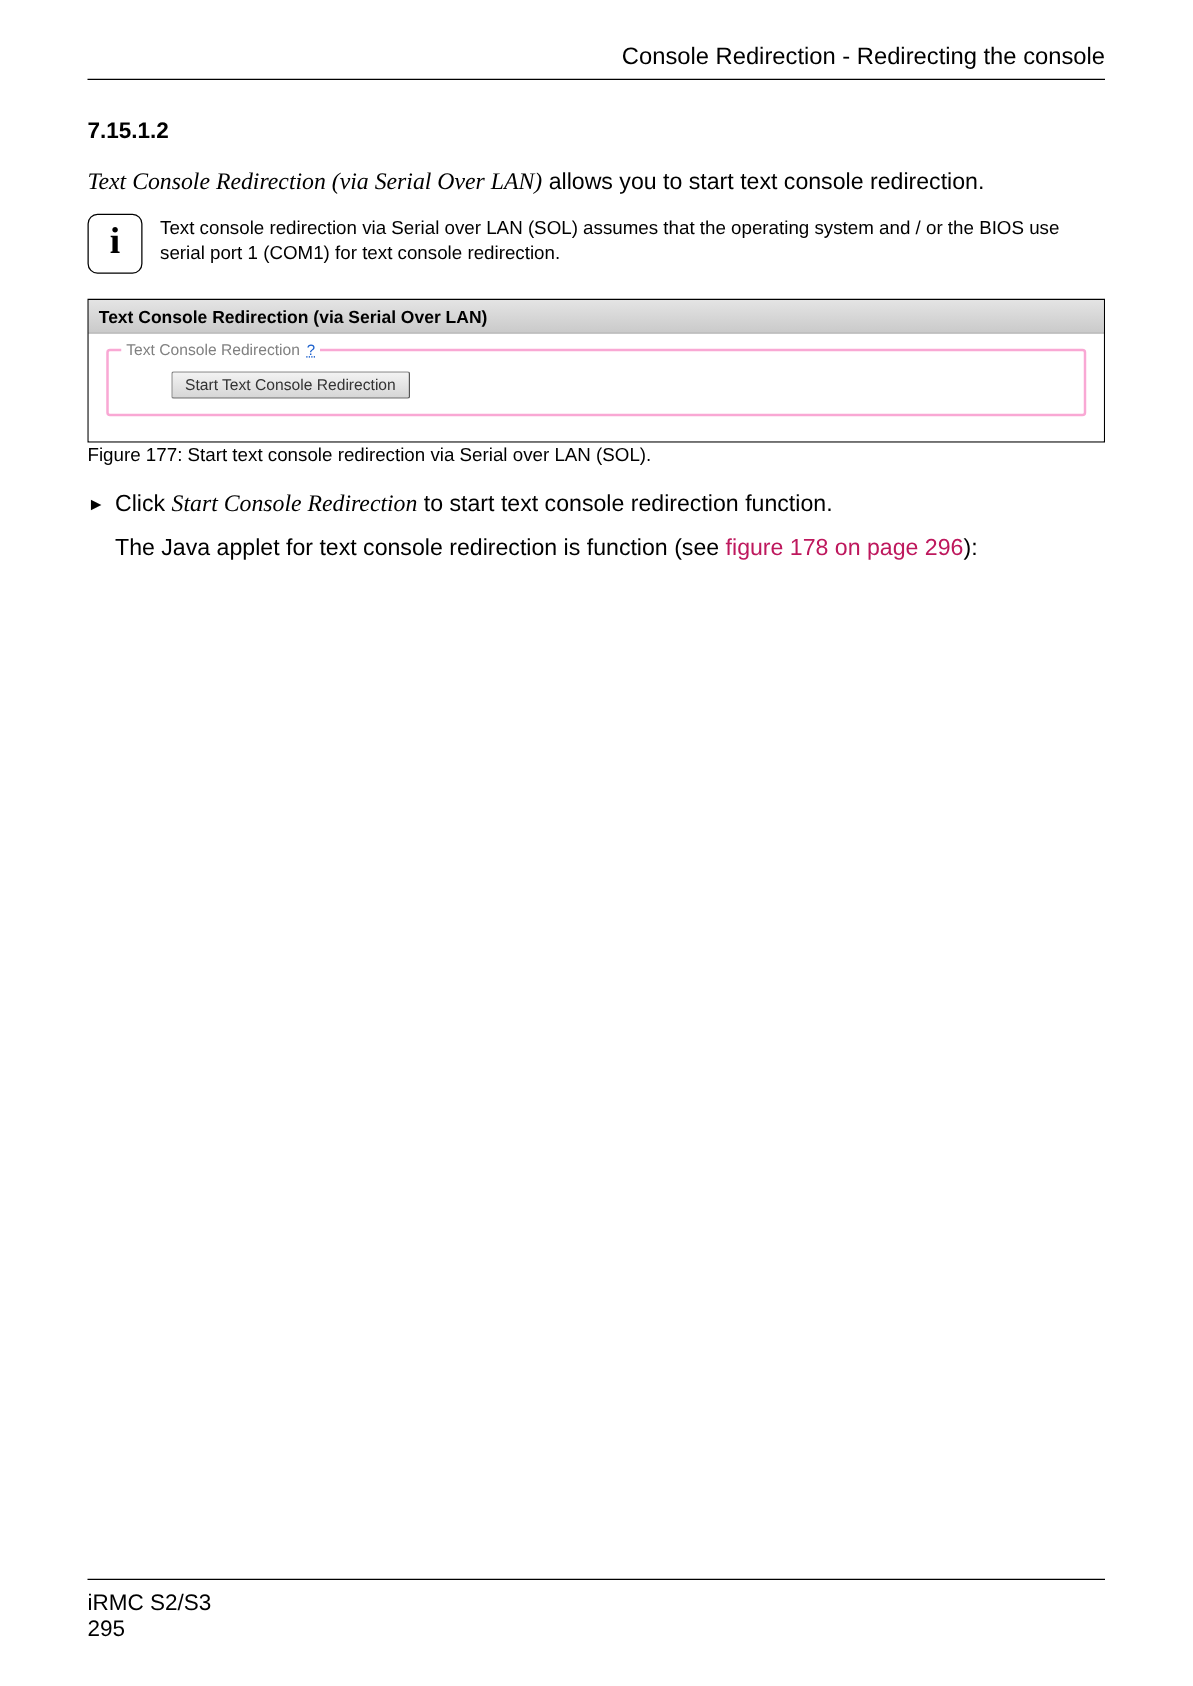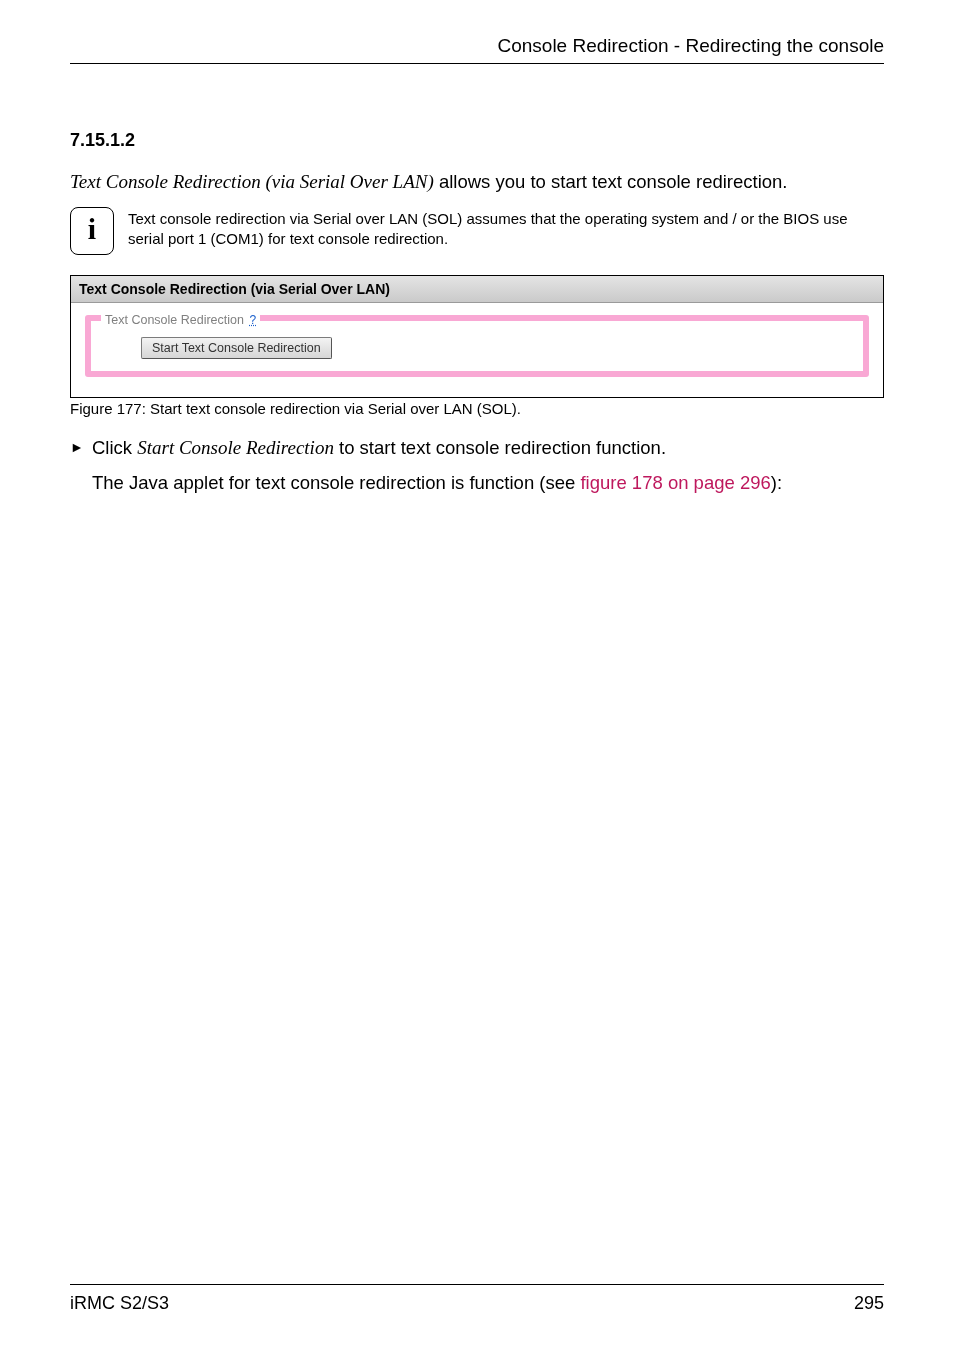--- a/index.html
+++ b/index.html
@@ -32,21 +32,20 @@
     
     .section-heading {
       font-size: 18px;
       font-weight: bold;
       margin-bottom: 18px;
       display: flex;
     }
     
     .section-number {
       white-space: nowrap;
-      margin-top: 36px;
     }
     
     .section-title {
       margin-left: 16px;
     }
     
     .para {
       font-size: 18.5px;
       line-height: 1.35;
       margin-bottom: 12px;
@@ -103,21 +102,21 @@
       color: #000;
     }
     
     .screenshot-body {
       background: #fff;
       padding: 12px 14px 20px 14px;
     }
     
     .fieldset {
       position: relative;
-      border: 6px solid #f9a8d4;
+      border: 2px solid #f9a8d4;
       border-radius: 3px;
       padding: 16px 12px 12px 50px;
     }
     
     .legend {
       position: absolute;
       top: -8px;
       left: 10px;
       background: #fff;
       padding: 0 4px;
@@ -182,20 +181,21 @@
     .footer {
       position: absolute;
       bottom: 35px;
       left: 70px;
       right: 70px;
       border-top: 1px solid #000;
       padding-top: 8px;
       display: flex;
       justify-content: space-between;
       font-size: 18px;
+      flex-direction: column;
     }
   </style>
 </head>
 <body>
 
 <div class="header-area">
   <div class="running-header">Console Redirection - Redirecting the console</div>
 </div>
 
 <div class="section-heading">

